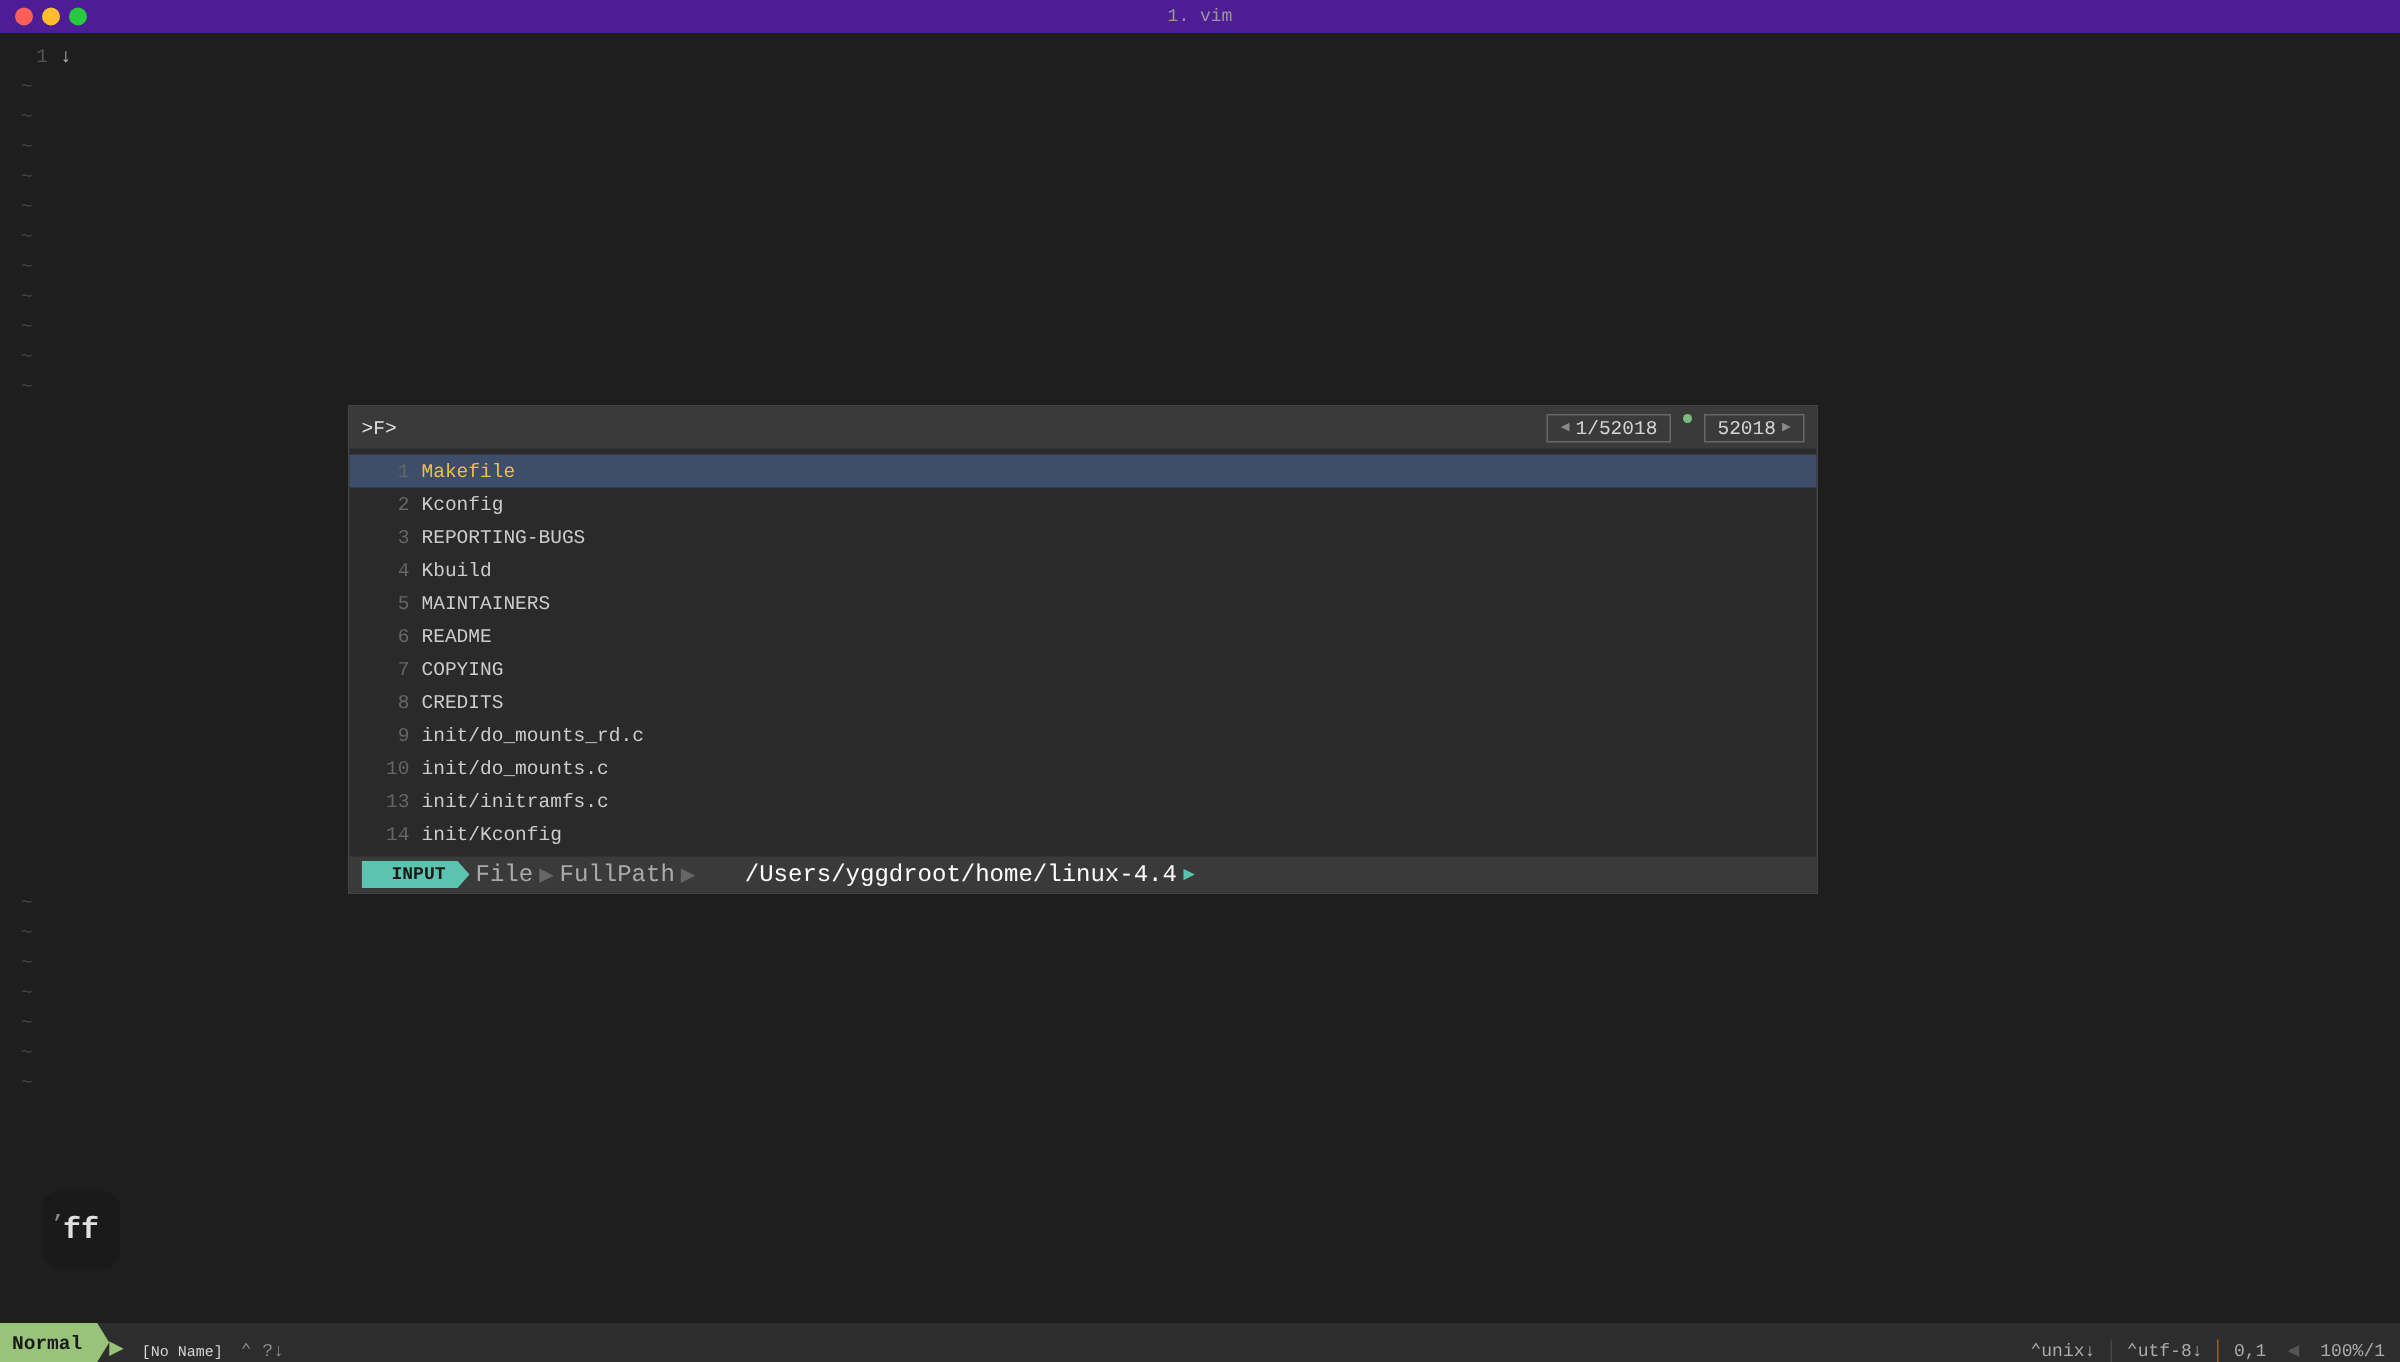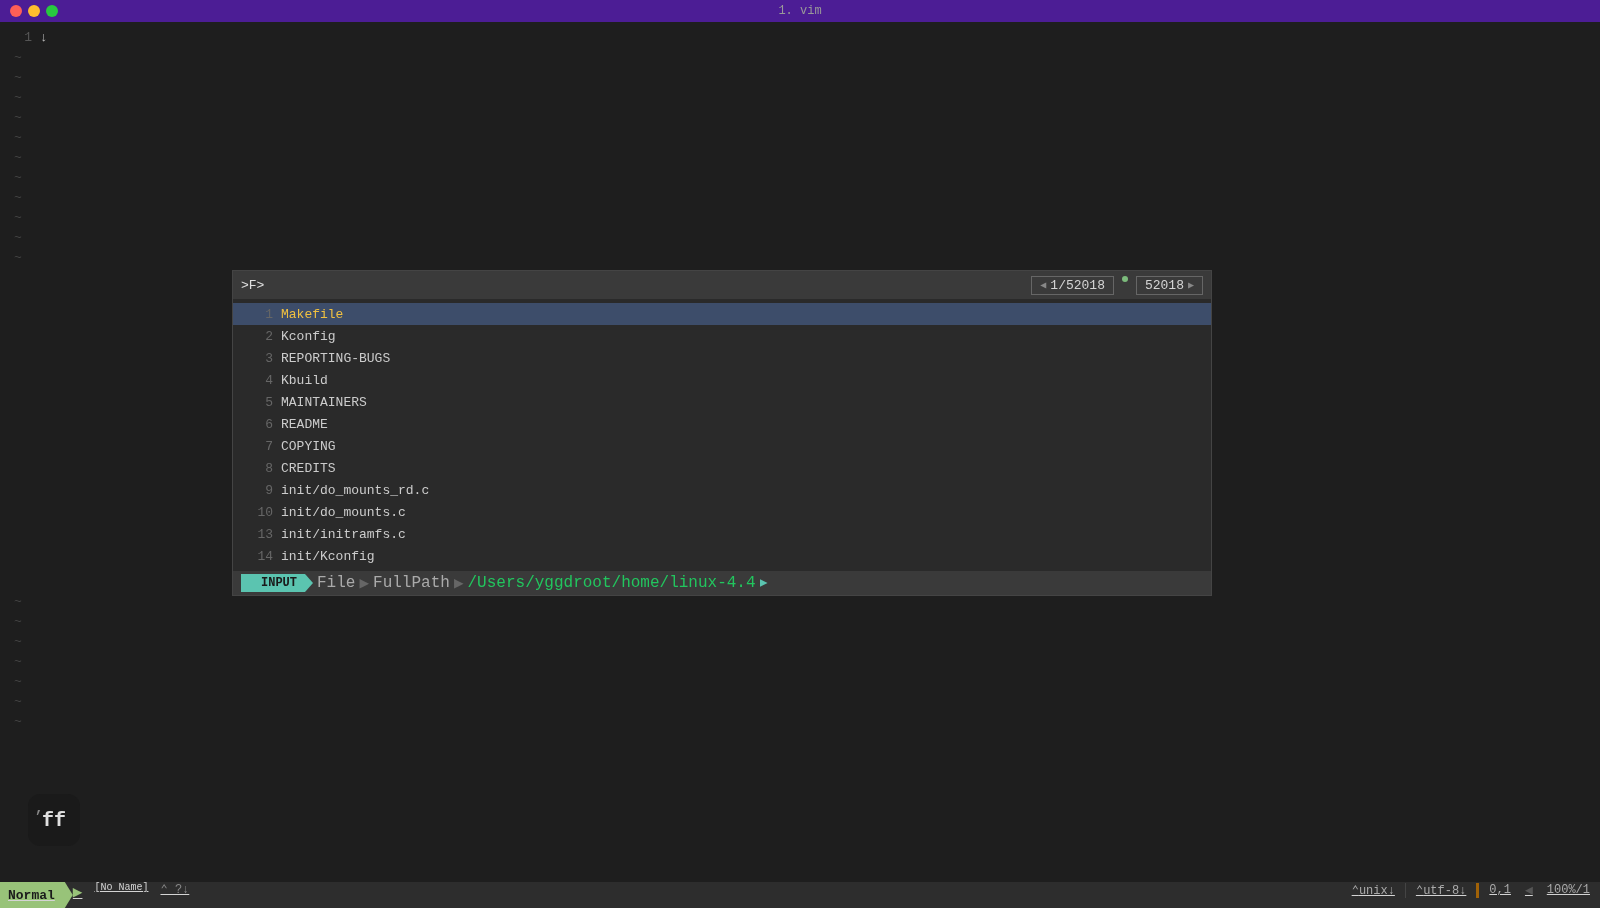--- a/index.html
+++ b/index.html
@@ -196,42 +196,42 @@
       align-items: center;
       color: #aaa;
       font-size: 16px;
       margin-left: 4px;
     }
     .fzf-breadcrumb-sep {
       margin: 0 4px;
       color: #666;
     }
     .fzf-path {
-      color: #22c55e;
+      color: #ffffff;
+      margin-left: 29px;
     }
     .fzf-path-end {
       display: inline-block;
       width: 8px;
       height: 8px;
       background: #5bc4b0;
       clip-path: polygon(0 0, 0 100%, 100% 50%);
       margin-left: 4px;
     }
 
     
     .statusbar {
       position: absolute;
       bottom: 0;
       left: 0;
       right: 0;
       height: 26px;
       background: #2d2d2d;
       display: flex;
-      align-items: flex-start;
-      text-decoration: underline;
+      align-items: flex-end;
     }
     .status-mode {
       background: #98c379;
       color: #1a1a1a;
       font-weight: bold;
       padding: 0 10px 0 8px;
       height: 100%;
       display: flex;
       align-items: center;
       font-size: 13px;
@@ -256,21 +256,21 @@
     .status-right {
       margin-left: auto;
       display: flex;
       align-items: center;
       gap: 0;
     }
     .status-encoding {
       color: #aaa;
       font-size: 12px;
       padding: 0 10px;
-      border-right: 3px solid #a16207;
+      border-right: 1px solid #a16207;
     }
     .status-fileformat {
       color: #aaa;
       font-size: 12px;
       padding: 0 10px;
       border-right: 1px solid #444;
     }
     .status-pos {
       color: #aaa;
       font-size: 12px;

